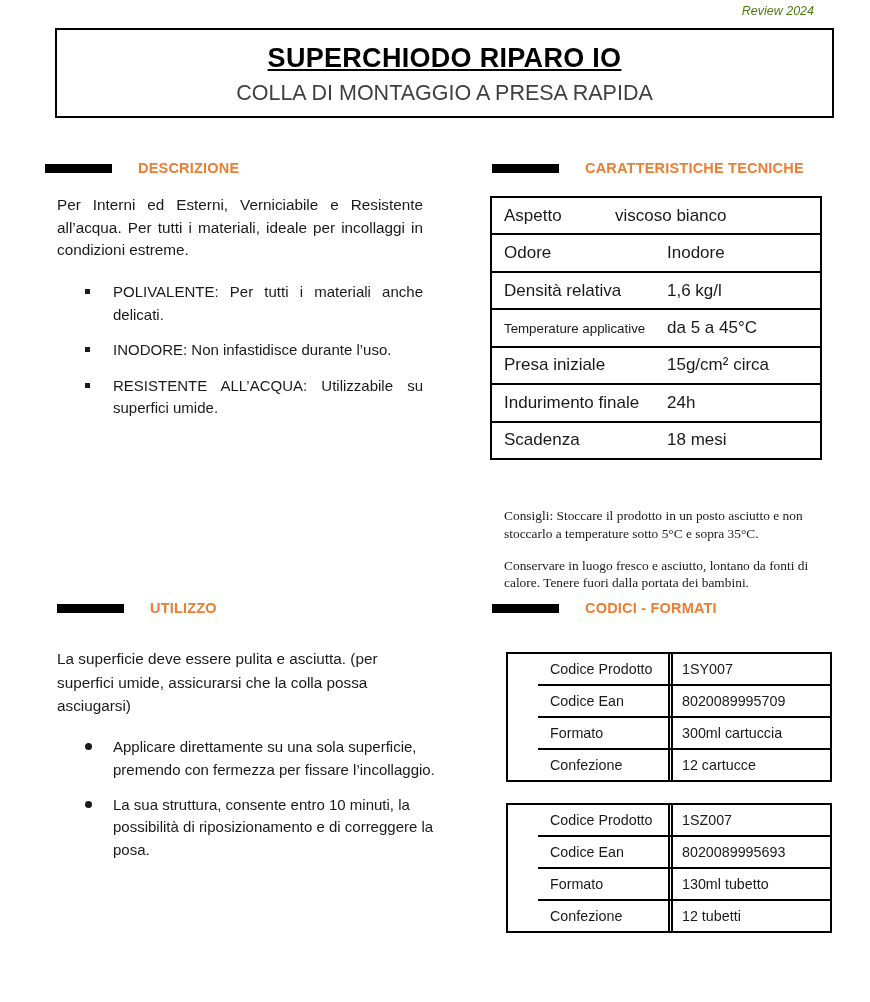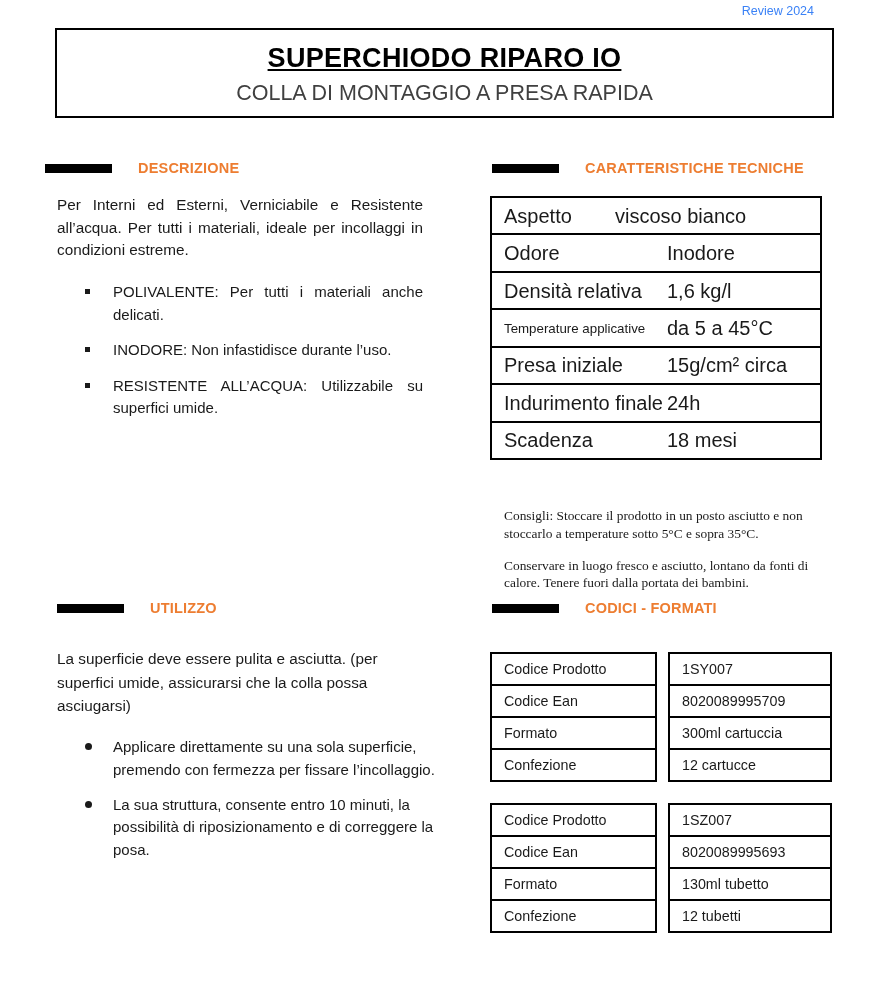--- a/index.html
+++ b/index.html
@@ -1,21 +1,21 @@
 <!DOCTYPE html>
 <html><head>
 <meta charset="utf-8">
 <style>
   html,body{margin:0;padding:0;}
   body{
     width:870px;height:1002px;position:relative;background:#ffffff;
     font-family:"Liberation Sans", sans-serif;color:#1a1a1a;overflow:hidden;
   }
   
-  .review{position:absolute;top:4px;right:56px;font-size:12.5px;color:#3b82f6;}
+  .review{position:absolute;top:4px;right:56px;font-size:12.5px;color:#4d7c0f;font-style:italic;}
   .title-box{
     position:absolute;left:55px;top:28px;width:779px;height:90px;
     border:2px solid #000;box-sizing:border-box;text-align:center;
   }
   .product-title{margin-top:13px;font-size:27px;font-weight:bold;color:#000;letter-spacing:0.3px;text-decoration:underline;}
   .product-subtitle{margin-top:7px;font-size:21.5px;color:#404040;}
 
   
   .sec-head{position:absolute;display:flex;align-items:center;}
   .sec-bar{width:67px;height:9px;background:#000;flex:0 0 auto;}
@@ -36,38 +36,38 @@
   .bullet-text{font-size:15px;line-height:22.5px;display:block;}
 
   
   .spec-table{
     position:absolute;left:490px;top:196px;width:332px;height:264px;
     border:2px solid #000;box-sizing:border-box;display:flex;flex-direction:column;
   }
   .spec-row{flex:1;position:relative;border-top:2px solid #000;}
   .spec-row:first-child{border-top:none;}
   .spec-label,.spec-value{
-    position:absolute;top:50%;transform:translateY(-50%);font-size:20px;white-space:nowrap;
+    position:absolute;top:50%;transform:translateY(-50%);font-size:17px;white-space:nowrap;
   }
   .spec-label{left:12px;}
   .spec-value{left:175px;}
   .spec-row.first .spec-value{left:123px;}
   .spec-row.tight .spec-label{font-size:13.3px;}
 
   
   .note{position:absolute;left:490px;top:493px;width:348px;font-size:13.4px;line-height:17.8px;}
   .note p{margin:14px;font-family:Liberation Serif, serif;}
 
   
   .codes{position:absolute;left:490px;width:342px;height:130px;}
   .codes .col{
     position:absolute;top:0;height:130px;border:2px solid #000;box-sizing:border-box;
     display:flex;flex-direction:column;
   }
-  .codes .labels{left:0;width:167px;}
+  .codes .labels{left:16px;width:167px;padding-left:30px;}
   .codes .values{left:178px;width:164px;}
   .code-cell{flex:1;position:relative;border-top:2px solid #000;}
   .code-cell:first-child{border-top:none;}
   .code-text{position:absolute;left:12px;top:50%;transform:translateY(-50%);font-size:14.3px;white-space:nowrap;}
 </style>
 </head>
 <body>
 
 <div class="review">Review 2024</div>
 

